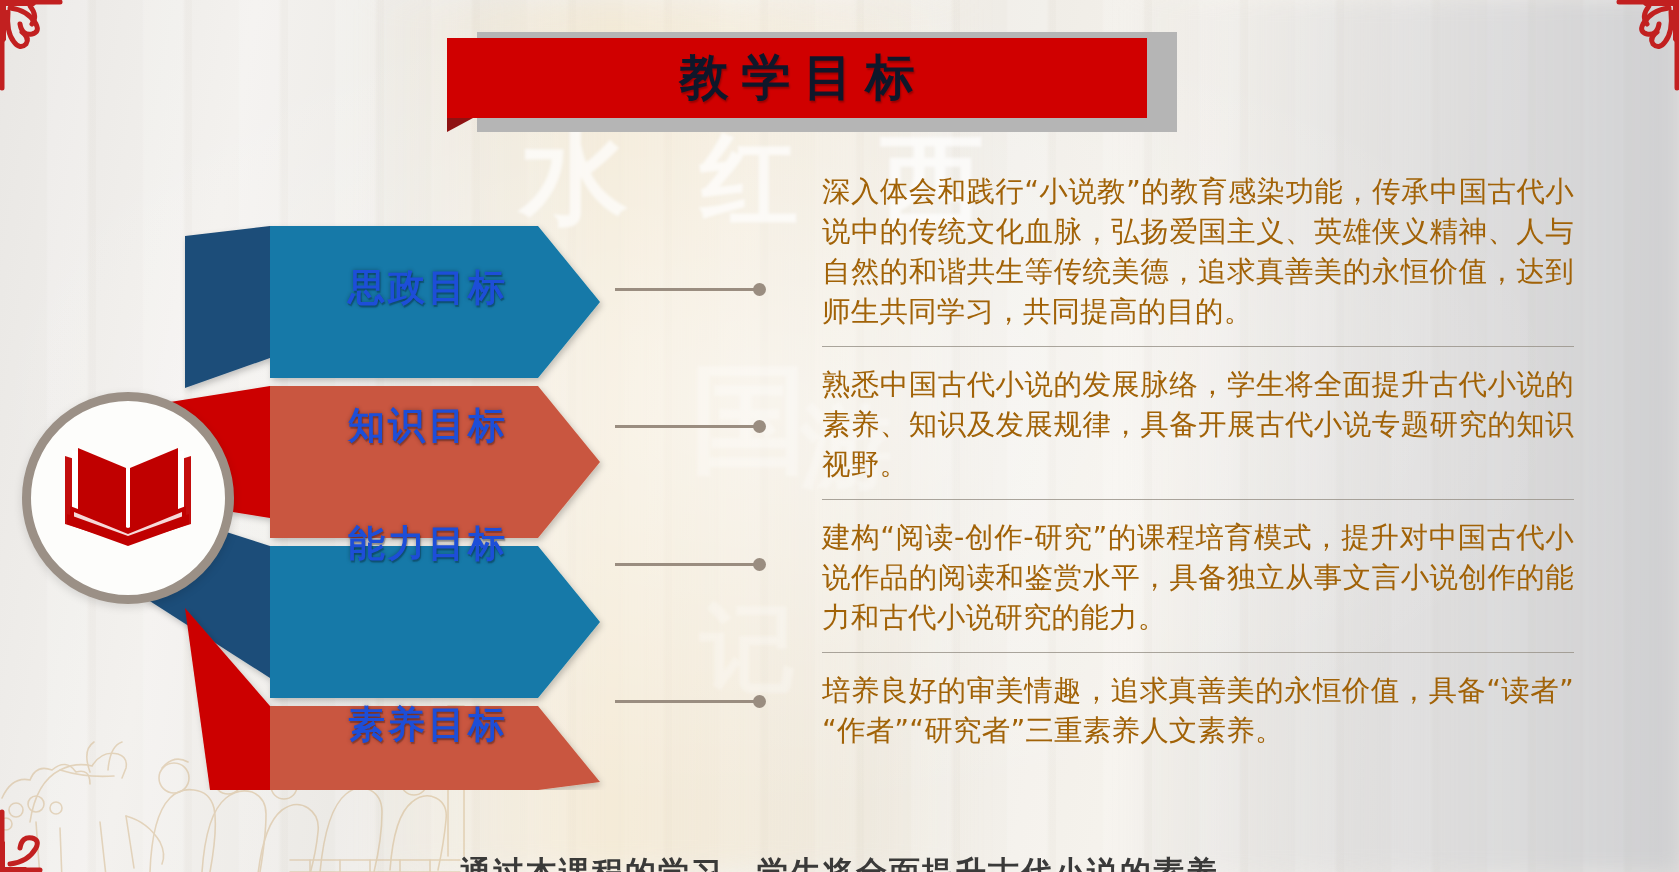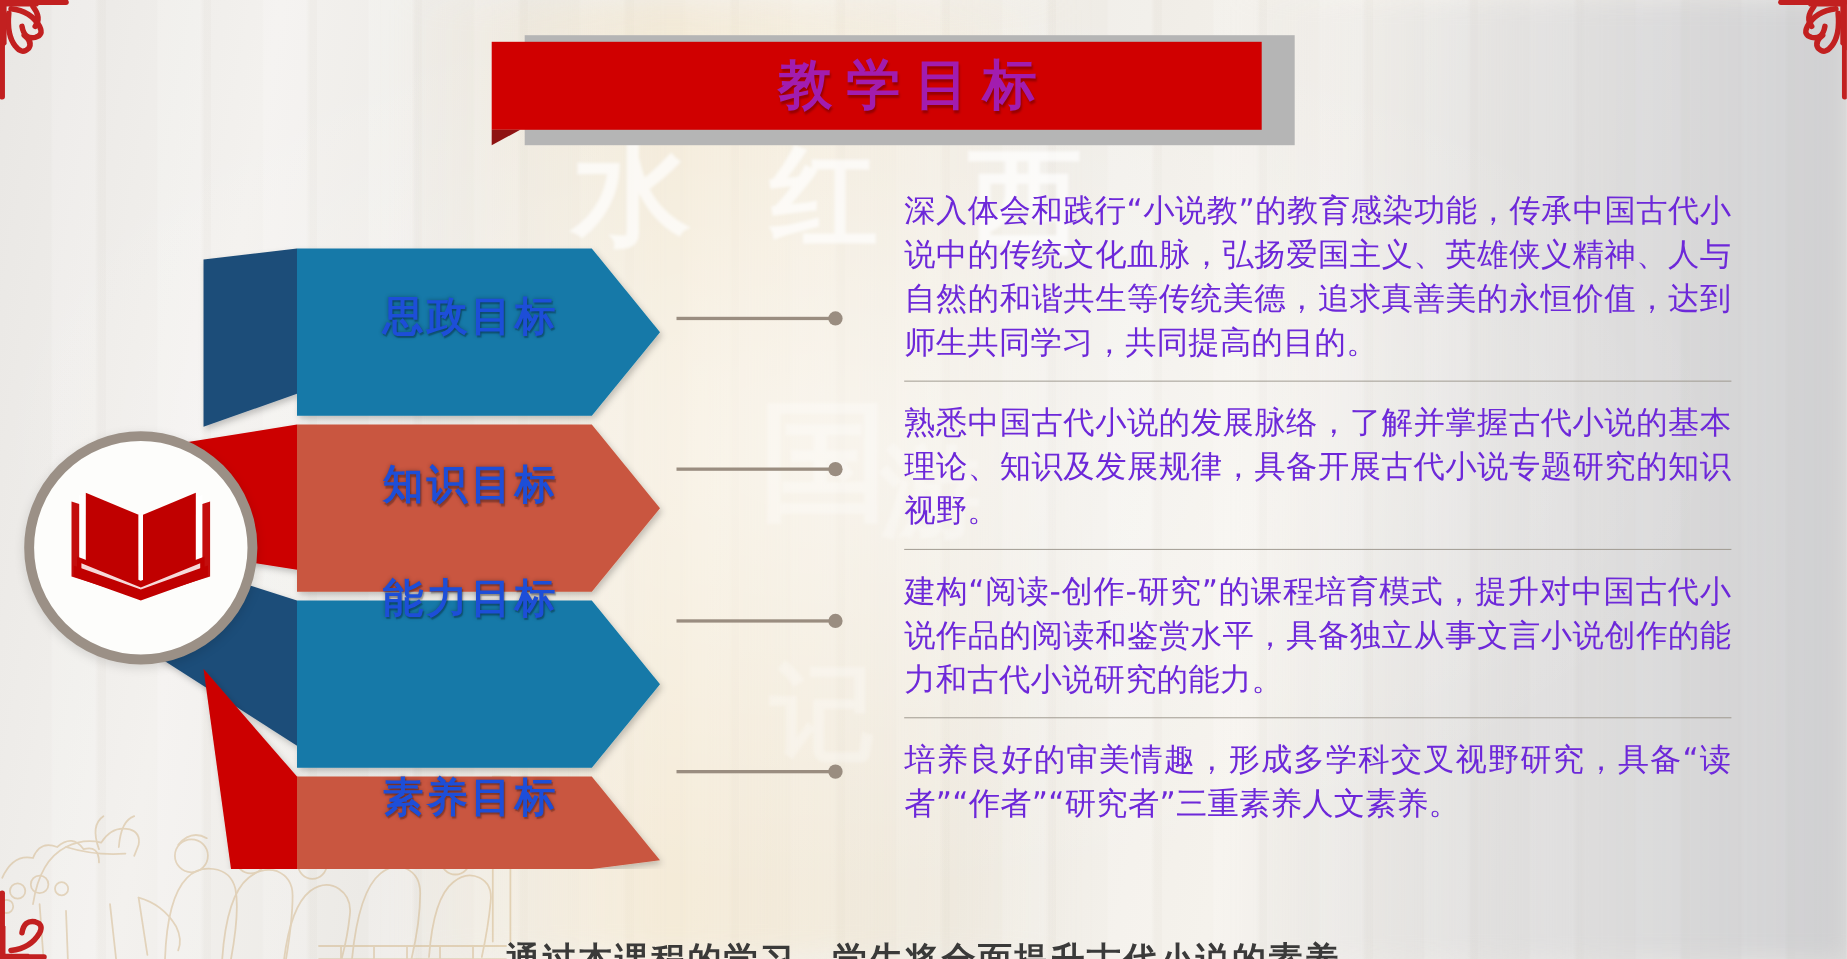--- a/index.html
+++ b/index.html
@@ -70,24 +70,23 @@
   .banner{
     position:absolute;left:0;top:14px;width:700px;height:80px;background:#d00000;
   }
   .banner-fold{
     position:absolute;left:0;top:94px;width:0;height:0;
     border-top:14px solid #8e1212;border-right:26px solid transparent;
   }
   .banner-text{
     position:absolute;left:0;top:14px;width:700px;height:80px;
     display:flex;align-items:center;justify-content:center;
-    color:#a21caf;font-family:"DejaVu Serif","Liberation Serif",serif;
+    color:#0f172a;font-family:"DejaVu Serif","Liberation Serif",serif;
     font-weight:700;font-size:49px;letter-spacing:13px;text-indent:13px;
     text-shadow:1px 2px 2px rgba(0,0,0,.28);
-    margin-left:28px;
   }
 
   
   .circle{
     position:absolute;left:22px;top:392px;width:212px;height:212px;border-radius:50%;
     background:#fdfdfb;border:9px solid #9b9086;box-sizing:border-box;
     box-shadow:0 3px 10px rgba(0,0,0,.13);z-index:6;
   }
   .circle svg{position:absolute;left:50%;top:50%;transform:translate(-50%,-50%);}
 
@@ -103,21 +102,21 @@
   .conn{position:absolute;height:3px;background:#9a8d80;z-index:5;}
   .conn .dot{
     position:absolute;right:-6px;top:-5px;width:13px;height:13px;border-radius:50%;
     background:#9a8d80;
   }
 
   
   .texts{position:absolute;left:822px;top:172px;width:752px;z-index:5;}
   .tblock{position:relative;}
   .tpara{
-    color:#6d28d9;font-size:28.5px;line-height:40px;letter-spacing:.2px;
+    color:#a16207;font-size:28.5px;line-height:40px;letter-spacing:.2px;
     text-align:justify;text-justify:inter-ideograph;
     font-family:"DejaVu Sans","Liberation Sans",sans-serif;
   }
   .tdiv{height:1px;background:#9b958c;margin:14px 0 18px 0;opacity:.85;}
   .p1{margin-top:0;}
   .p2{margin-top:0;}
   .p3{margin-top:4px;}
   .p4{margin-top:0;}
 
   
@@ -243,21 +242,21 @@
       <polygon points="270,336 538,336 600,412 538,488 270,488" fill="#1279a8"></polygon>
     </g>
 
     <g filter="url(#sh)">
       <polygon points="185,398 270,496 270,580 210,580" fill="#cc0000"></polygon>
       <polygon points="270,496 538,496 600,572 538,580 270,580" fill="#c9573f"></polygon>
     </g>
   </svg>
 
   <div class="chev-label" style="left:348px;top:263px;">思政目标</div>
-  <div class="chev-label" style="left:348px;top:416px;">知识目标</div>
+  <div class="chev-label" style="left:348px;top:401px;">知识目标</div>
   <div class="chev-label" style="left:348px;top:519px;">能力目标</div>
   <div class="chev-label" style="left:348px;top:700px;">素养目标</div>
 
   <div class="circle">
     <svg width="132" height="104" viewBox="0 0 132 104">
 
       <path d="M3 10 L3 78 L66 98 L129 78 L129 10 L66 30 Z" fill="#c00000" opacity="0.95"></path>
       <path d="M10 4 L10 72 L66 92 L122 72 L122 4 L66 24 Z" fill="#ffffff"></path>
 
       <path d="M16 2 L16 68 L64 86 L64 22 Z" fill="#c00000"></path>
@@ -286,29 +285,29 @@
   </div>
 
   <div class="texts">
 
     <div class="tblock">
       <div class="tpara p1">深入体会和践行“小说教”的教育感染功能，传承中国古代小说中的传统文化血脉，弘扬爱国主义、英雄侠义精神、人与自然的和谐共生等传统美德，追求真善美的永恒价值，达到师生共同学习，共同提高的目的。</div>
     </div>
     <div class="tdiv"></div>
 
     <div class="tblock">
-      <div class="tpara p2">熟悉中国古代小说的发展脉络，了解并掌握古代小说的基本理论、知识及发展规律，具备开展古代小说专题研究的知识视野。</div>
+      <div class="tpara p2">熟悉中国古代小说的发展脉络，学生将全面提升古代小说的素养、知识及发展规律，具备开展古代小说专题研究的知识视野。</div>
     </div>
     <div class="tdiv"></div>
 
     <div class="tblock">
       <div class="tpara p3">建构“阅读-创作-研究”的课程培育模式，提升对中国古代小说作品的阅读和鉴赏水平，具备独立从事文言小说创作的能力和古代小说研究的能力。</div>
     </div>
     <div class="tdiv"></div>
 
     <div class="tblock">
-      <div class="tpara p4">培养良好的审美情趣，形成多学科交叉视野研究，具备“读者”“作者”“研究者”三重素养人文素养。</div>
+      <div class="tpara p4">培养良好的审美情趣，追求真善美的永恒价值，具备“读者”“作者”“研究者”三重素养人文素养。</div>
     </div>
   </div>
 
   <div class="bottom-caption">通过本课程的学习，学生将全面提升古代小说的素养</div>
 
 </div>
 
 </body></html>

